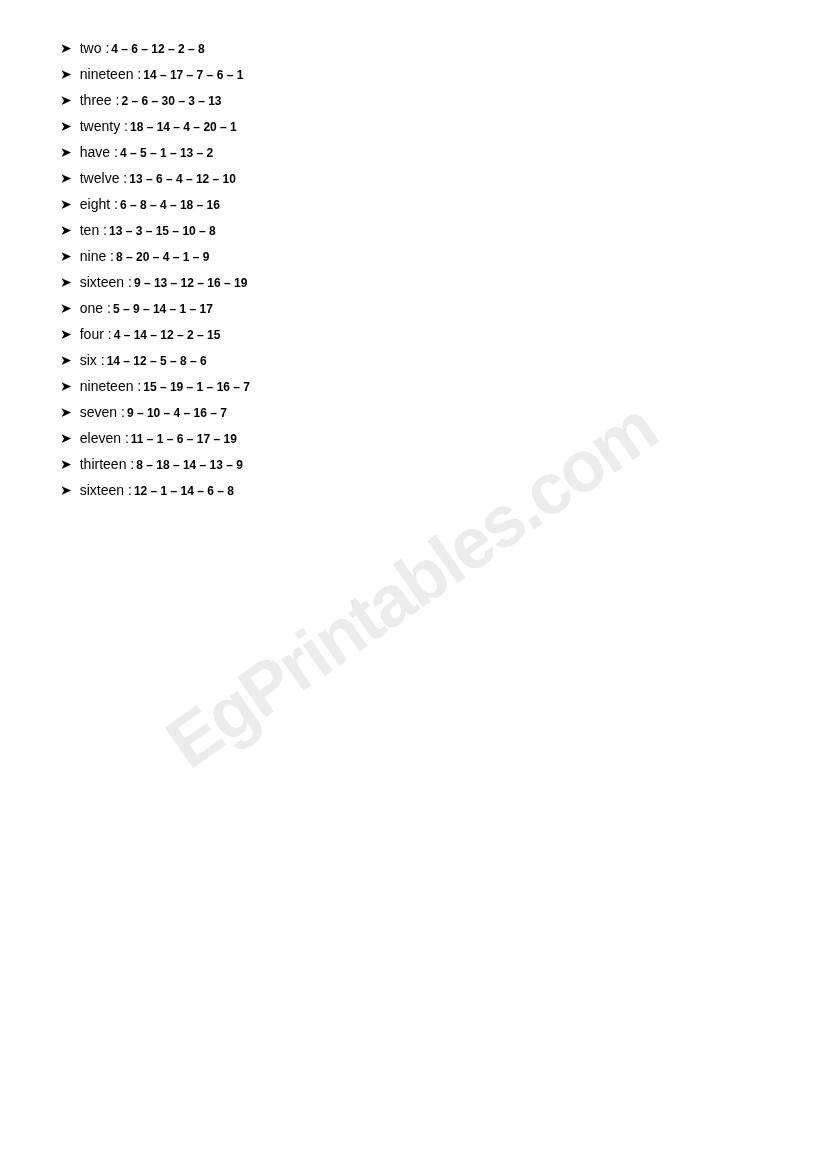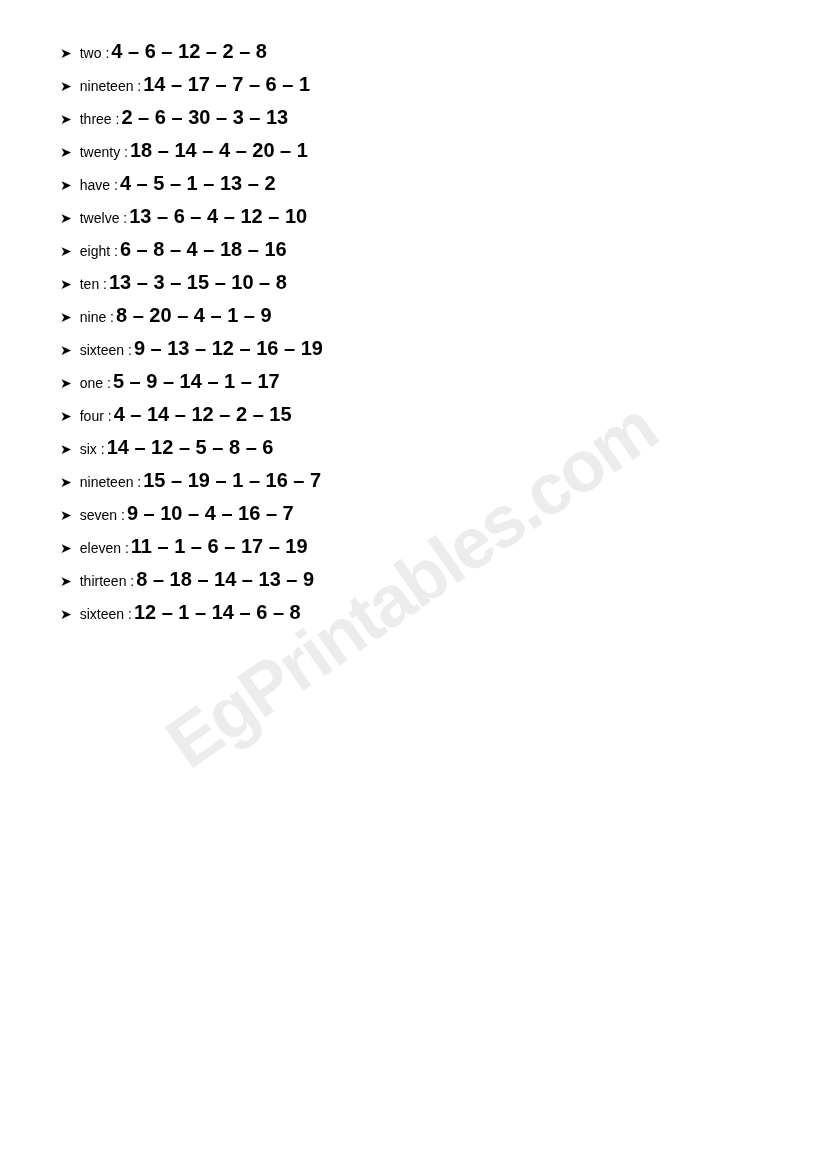--- a/index.html
+++ b/index.html
@@ -77,21 +77,21 @@
       flex-shrink: 0;
     }
 
     .item-word {
       font-size: 14px;
       margin-right: 2px;
       color: #000;
     }
 
     .item-numbers {
-      font-size: 20px;
+      font-size: 12px;
       font-weight: bold;
       color: #000;
     }
   </style>
 </head>
 <body>
 
 <div class="watermark">EgPrintables.com</div>
 
 <div class="content">

